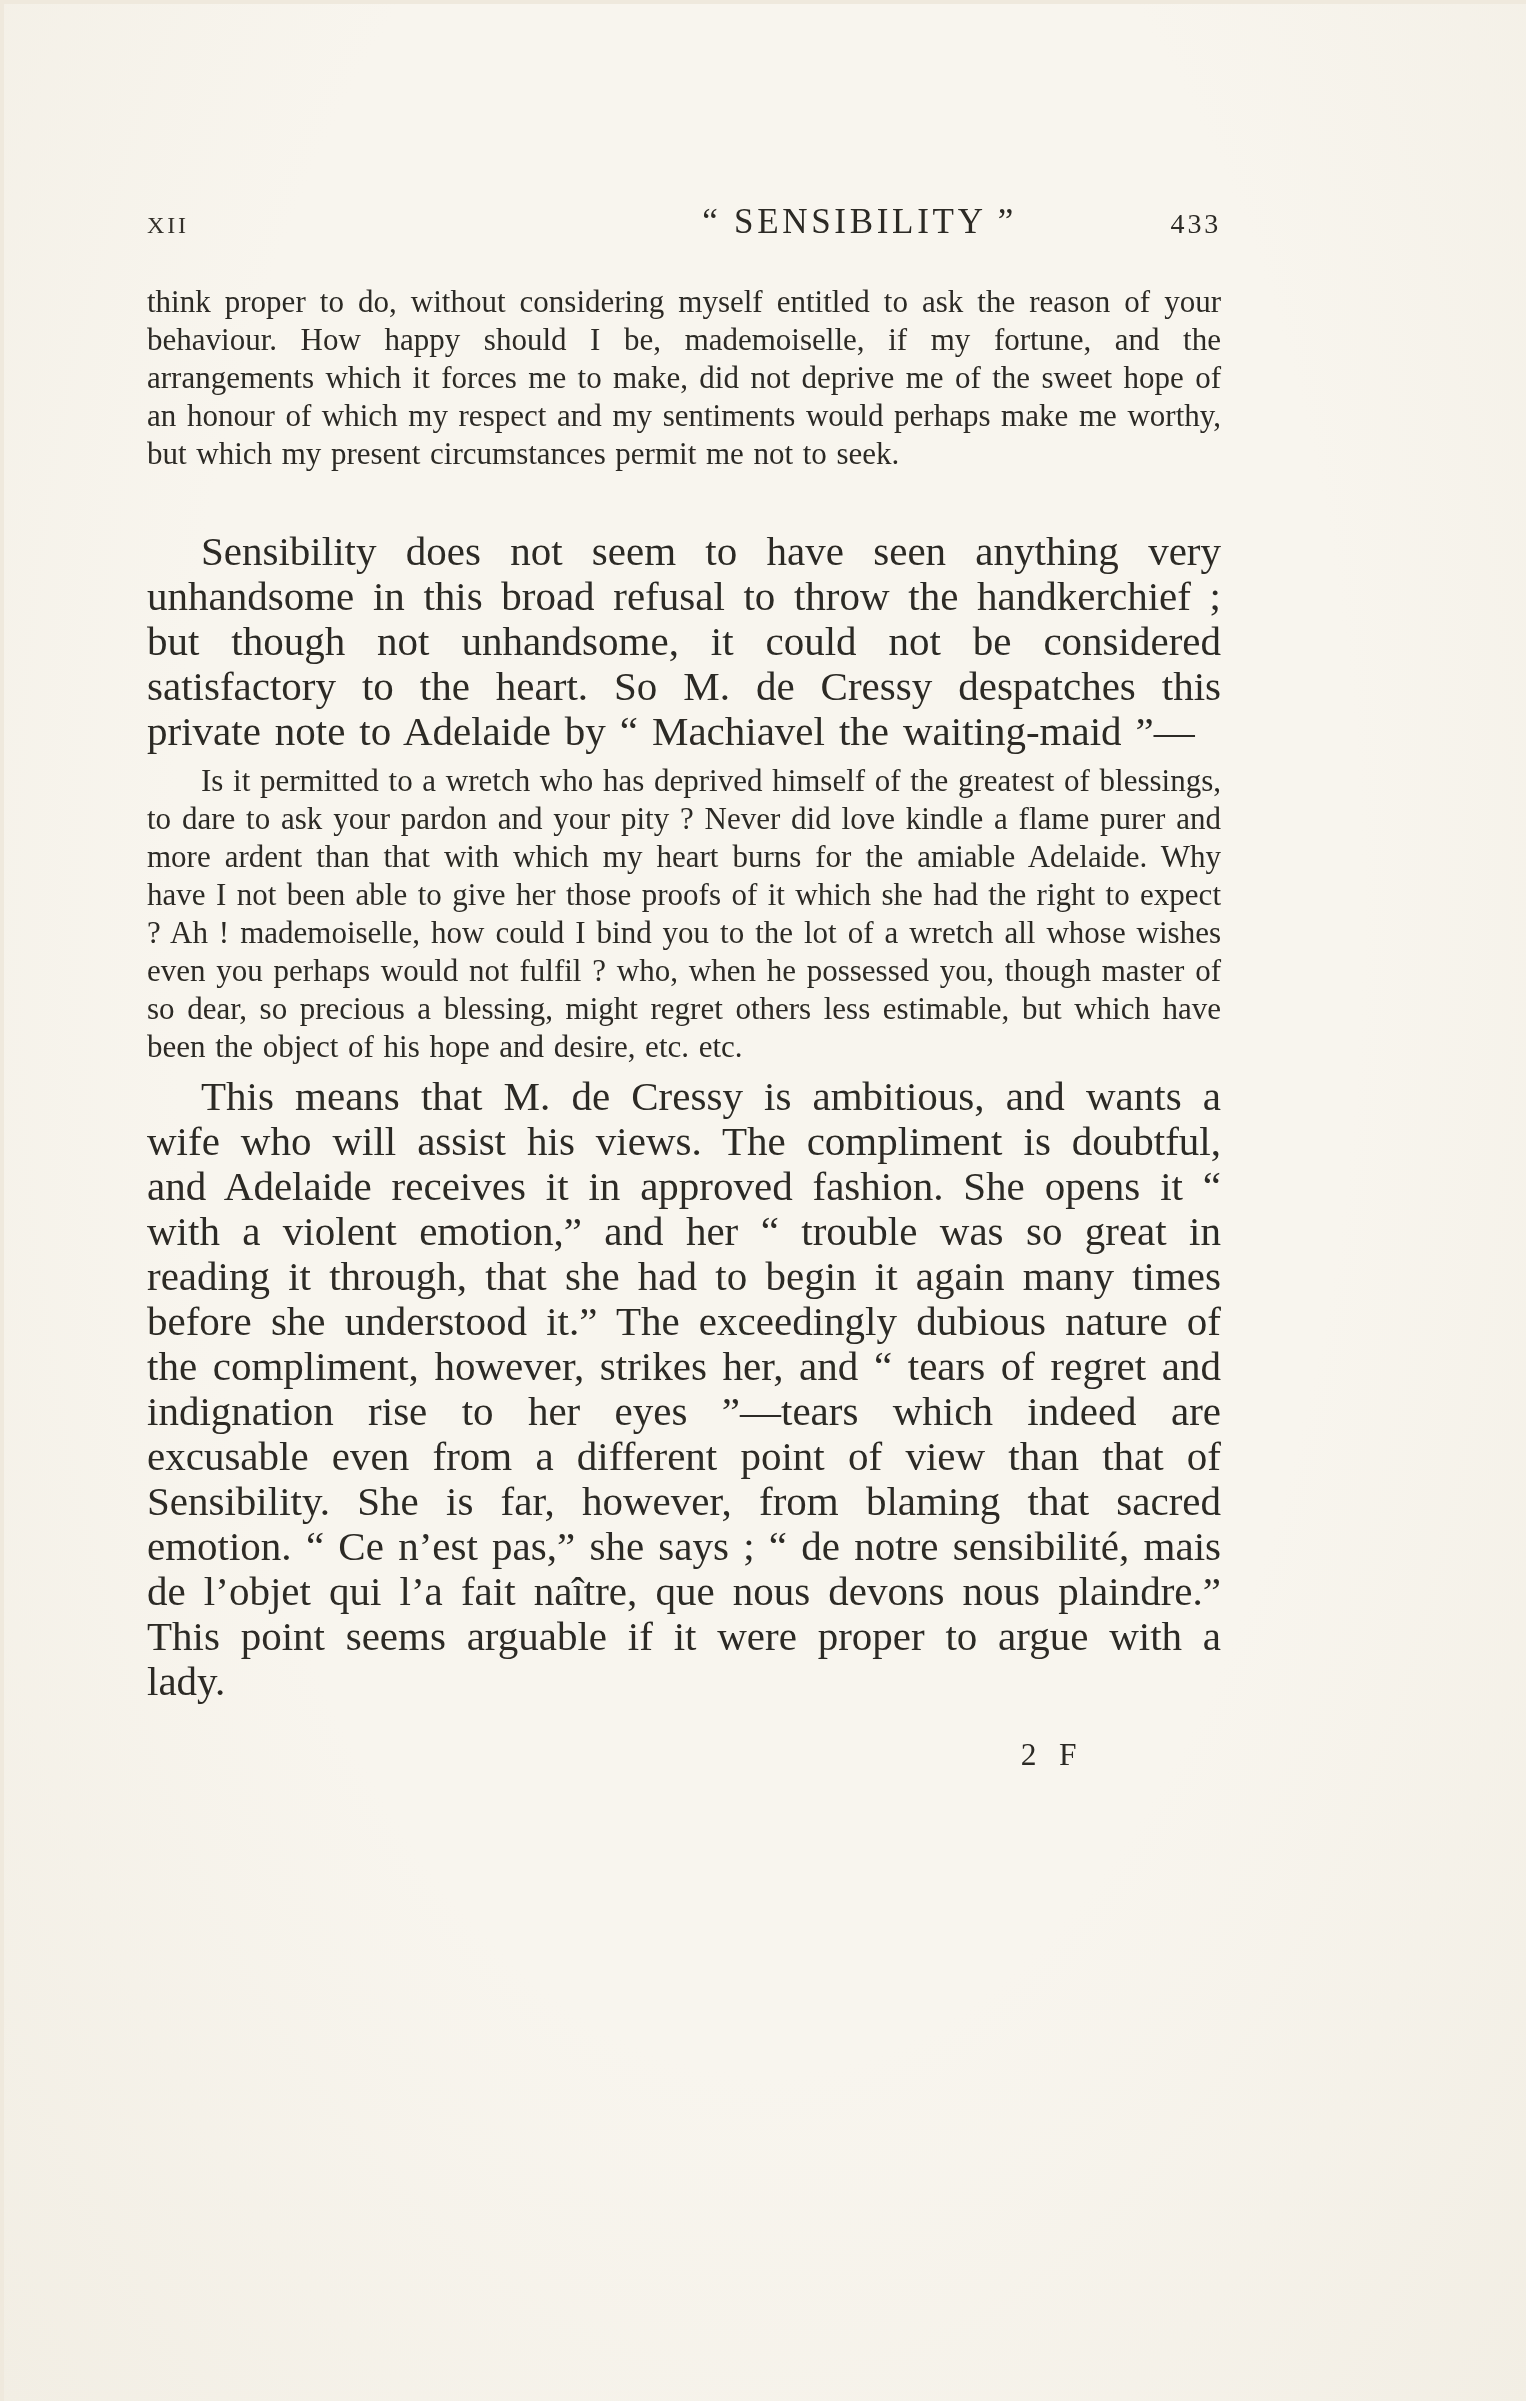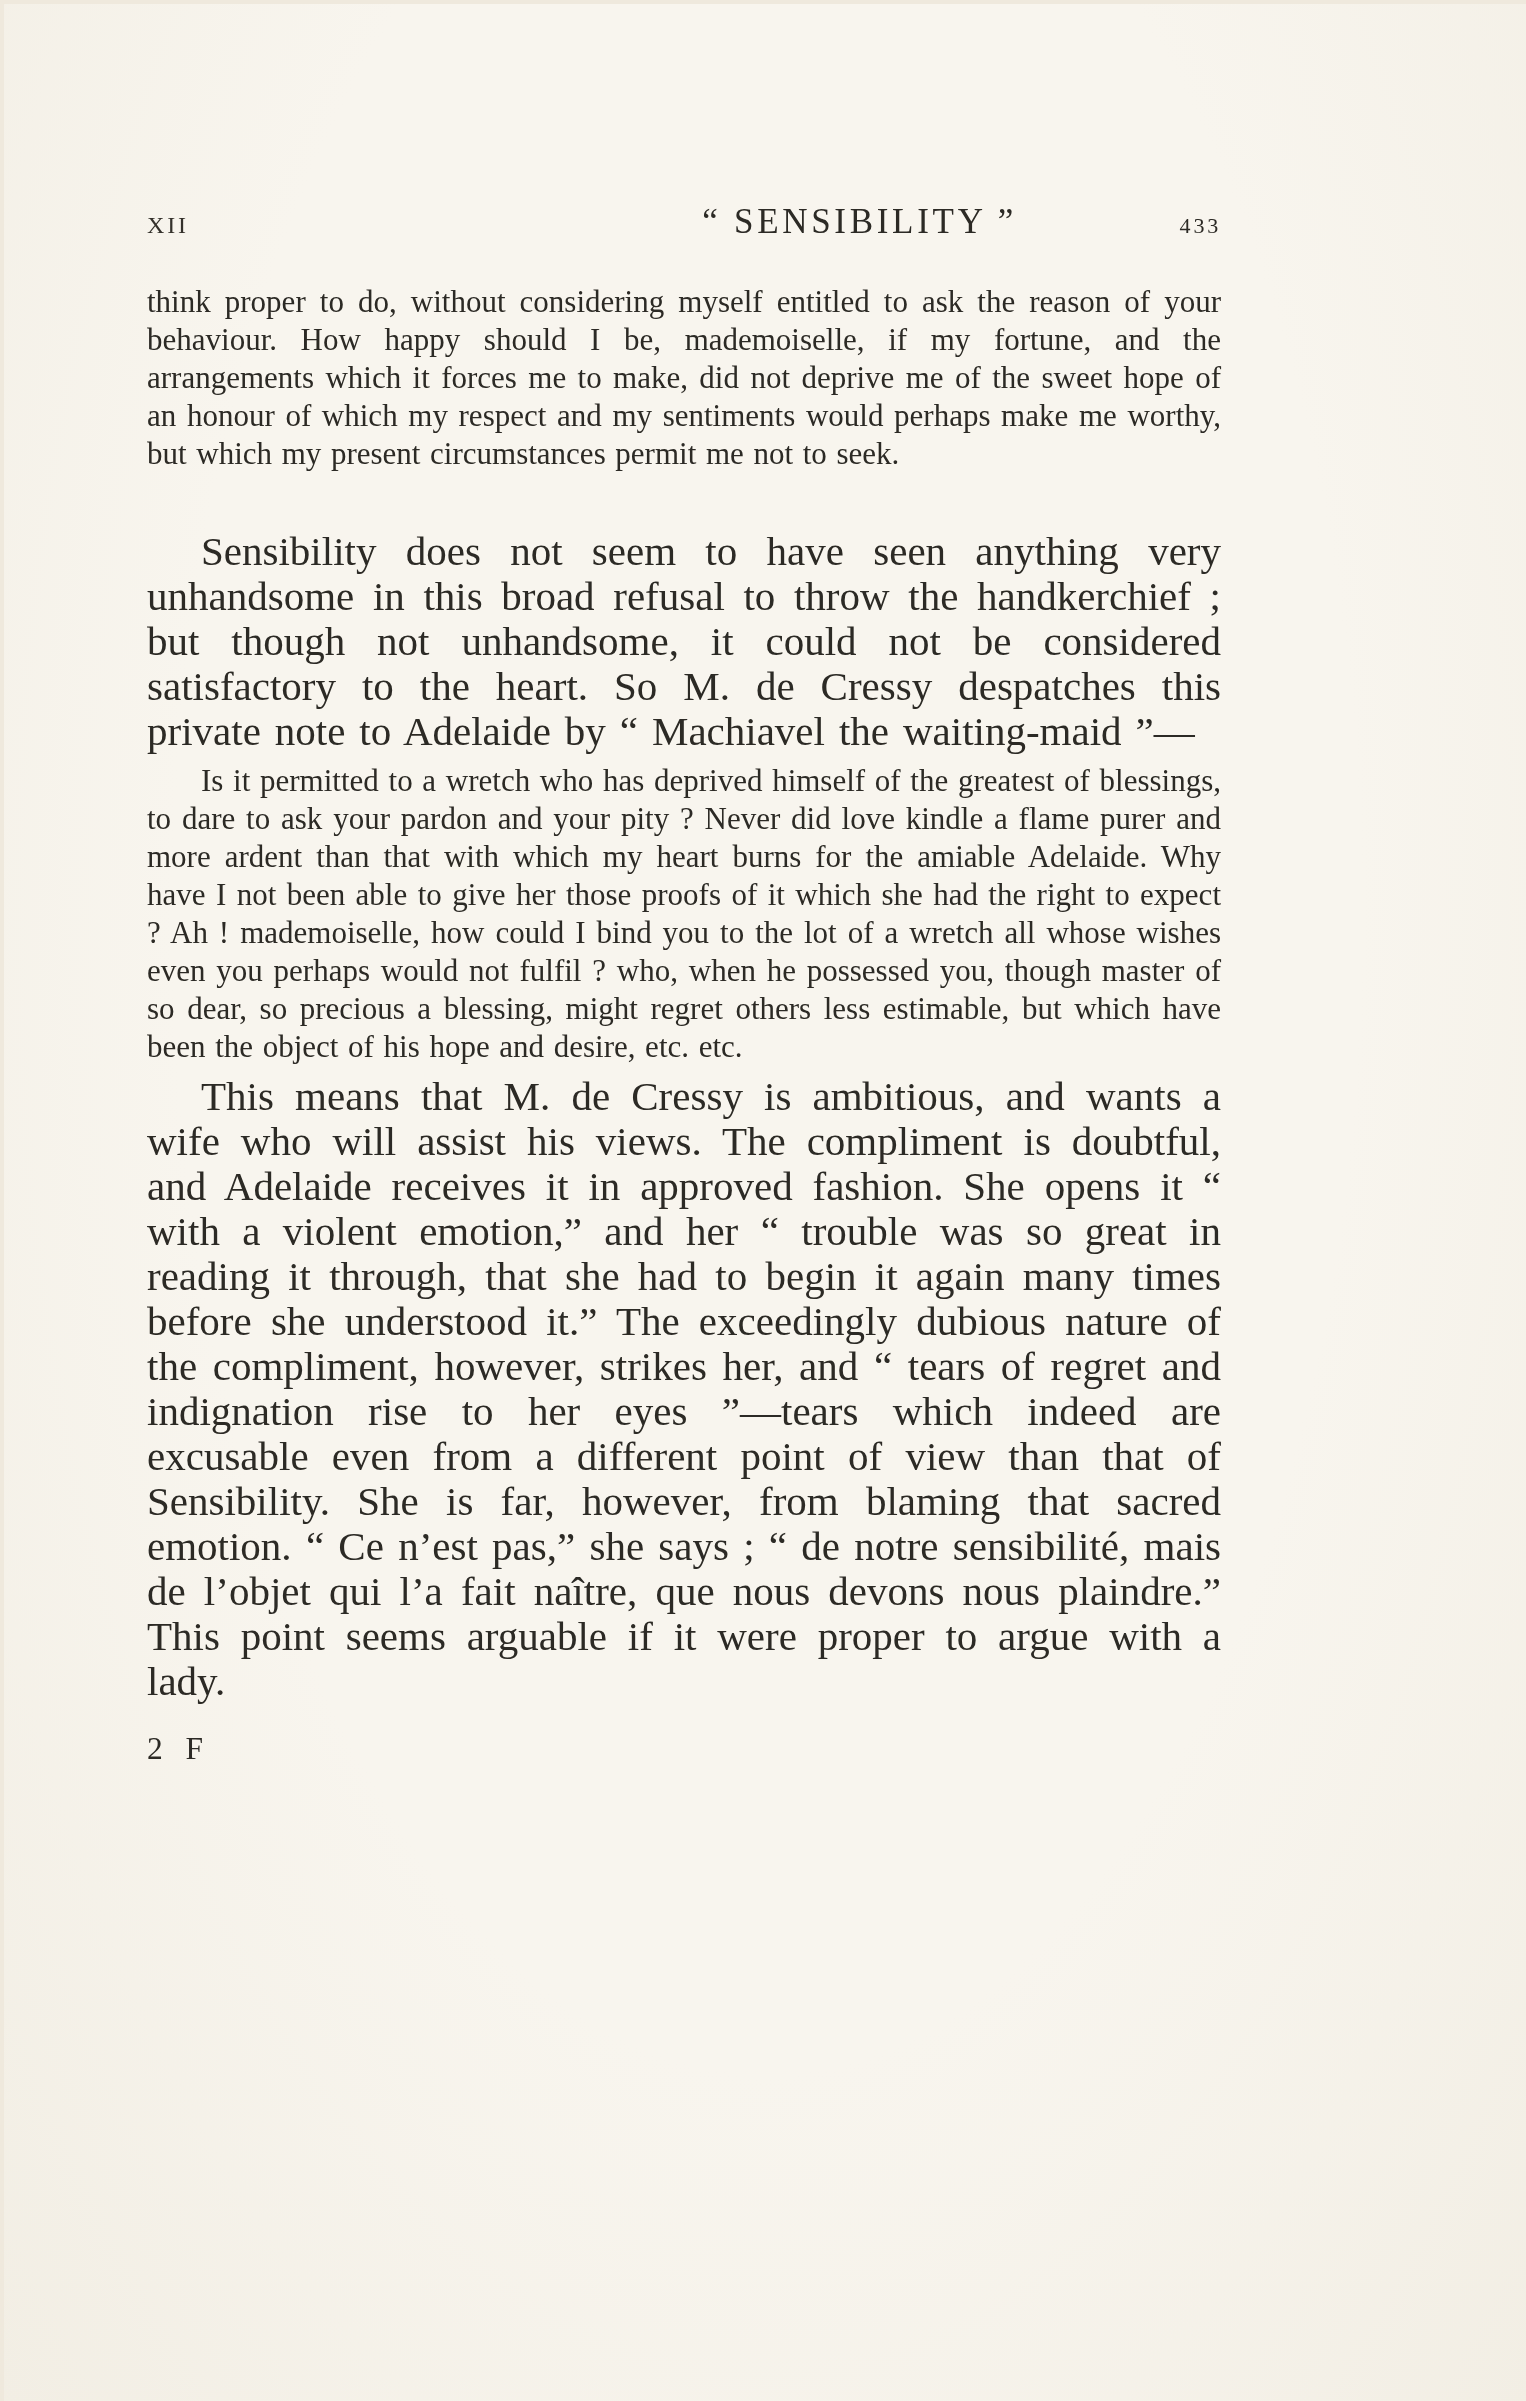--- a/index.html
+++ b/index.html
@@ -35,21 +35,21 @@
     flex: 1;
     text-align: right;
     font-size: 35px;
     letter-spacing: 3.7px;
     color: #2c2a25;
     white-space: pre;
   }
   .folio {
     width: 204px;
     text-align: right;
-    font-size: 22px;
+    font-size: 28px;
     letter-spacing: 2.8px;
   }
   .text-block {
     position: absolute;
     top: 271px;
     left: 135px;
     width: 1090px;
   }
   p {
     text-align: justify;
@@ -62,22 +62,22 @@
   }
   .quote-para {
     font-size: 31px;
     line-height: 38px;
     word-spacing: 1.9px;
   }
   .indent { text-indent: 54px; }
   .gap-lg { margin-top: 48px; }
   .gap-md { }
   .footer-sig {
-    margin-top: 19px;
-    text-align: left;
+    margin-top: 25px;
+    text-align: right;
     padding-right: 141px;
     font-size: 31.5px;
     letter-spacing: 7.4px;
     color: #2c2a25;
   }
 </style>
 </head>
 <body>
 
 <div class="page">

